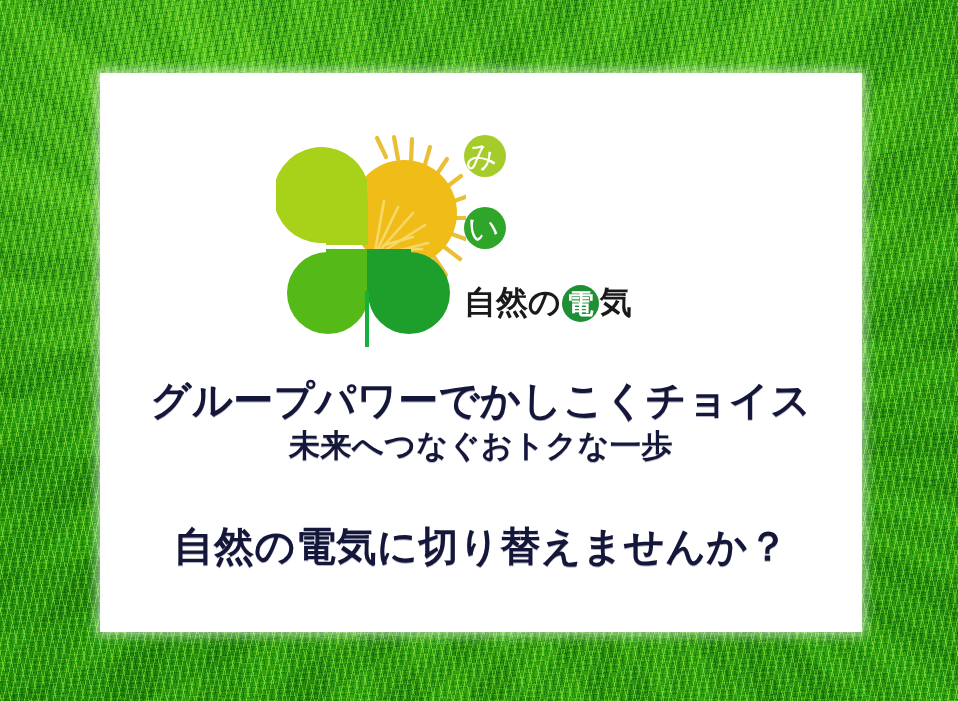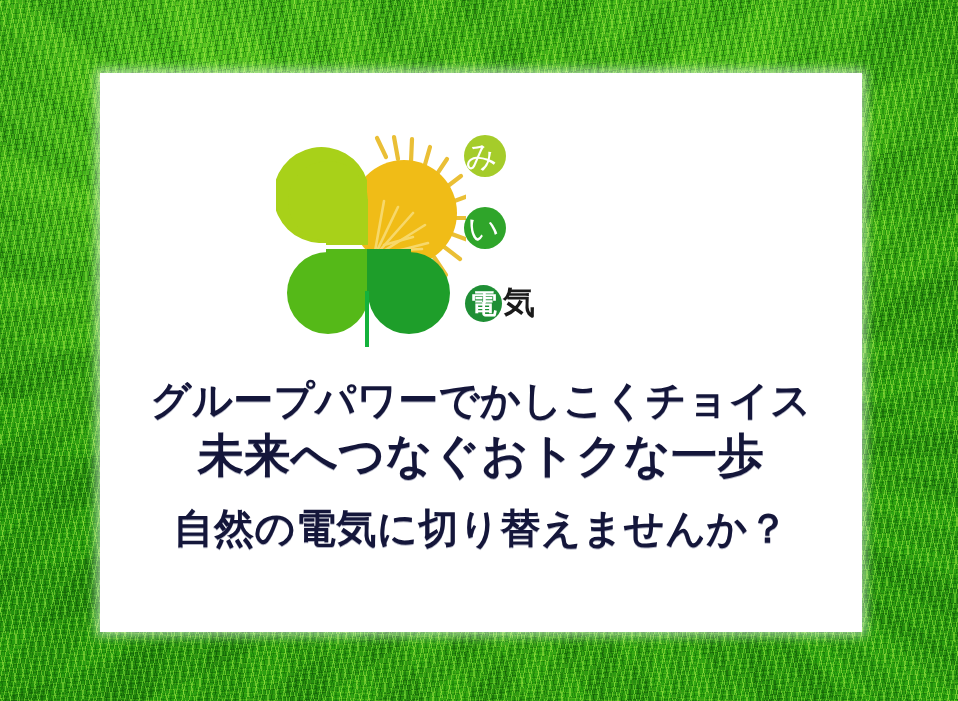--- a/index.html
+++ b/index.html
@@ -126,22 +126,22 @@
     left: 0;
     width: 762px;
     text-align: center;
     color: #14163a;
     font-family: "DejaVu Sans", "Liberation Sans", sans-serif;
     font-weight: 700;
     white-space: nowrap;
     text-shadow: 0 1px 0 rgba(40,45,90,0.35);
   }
   .copy-1 { top: 300px; font-size: 40px; letter-spacing: 0.5px; }
-  .copy-2 { top: 352px; font-size: 46px; letter-spacing: 0.5px; }
-  .copy-3 { top: 428px; font-size: 40px; letter-spacing: 0.5px; }
+  .copy-2 { top: 352px; font-size: 31px; letter-spacing: 0.5px; }
+  .copy-3 { top: 446px; font-size: 40px; letter-spacing: 0.5px; }
 </style>
 </head>
 <body>
 
 <div id="stage">
 
   <div class="grass"></div>
   <div class="grass-noise"></div>
 
   <div class="card">
@@ -196,20 +196,21 @@
 
         <div class="word-line wl1">
           <span class="badge badge-lime">み</span>
         </div>
 
         <div class="word-line wl2">
           <span class="badge badge-green">い</span>
         </div>
 
         <div class="word-line wl3">
+          <span>自然の</span>
           <span class="badge badge-dark">電</span>
           <span>気</span>
         </div>
 
       </div>
     </div>
 
     <div class="copy copy-1">グループパワーでかしこくチョイス</div>
     <div class="copy copy-2">未来へつなぐおトクな一歩</div>
     <div class="copy copy-3">自然の電気に切り替えませんか？</div>

